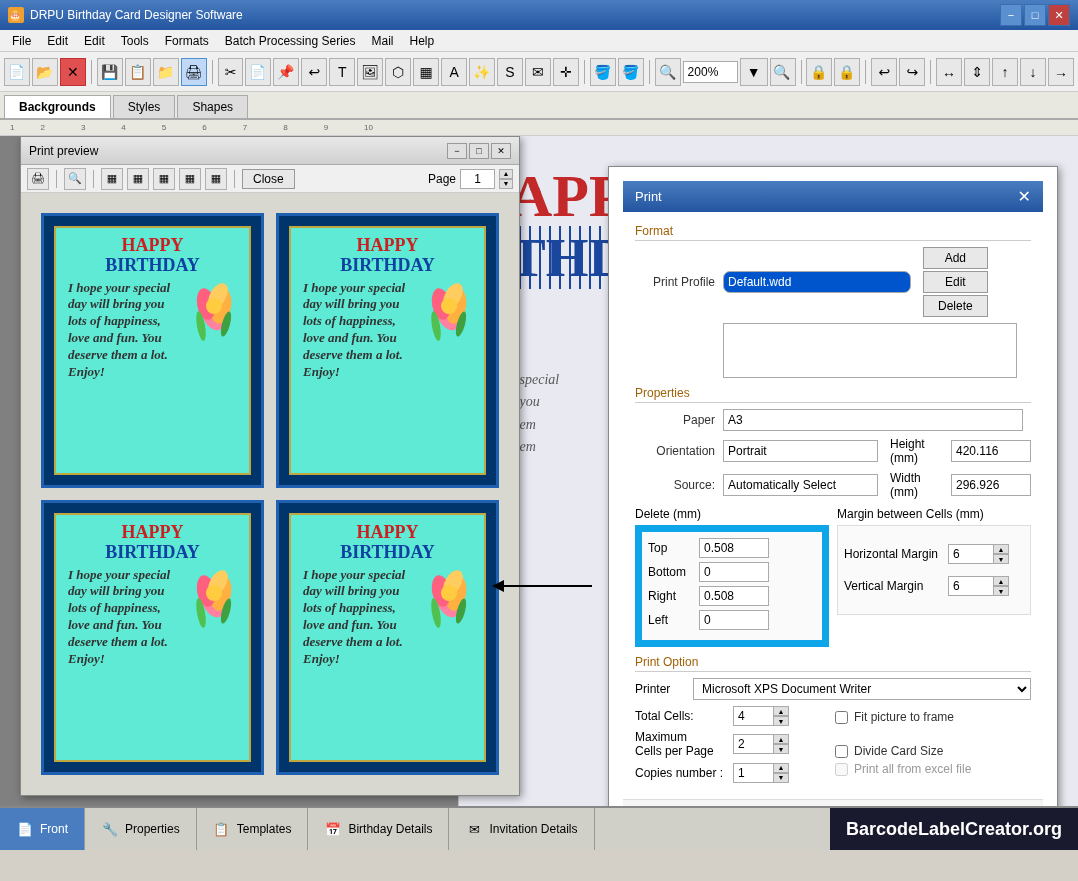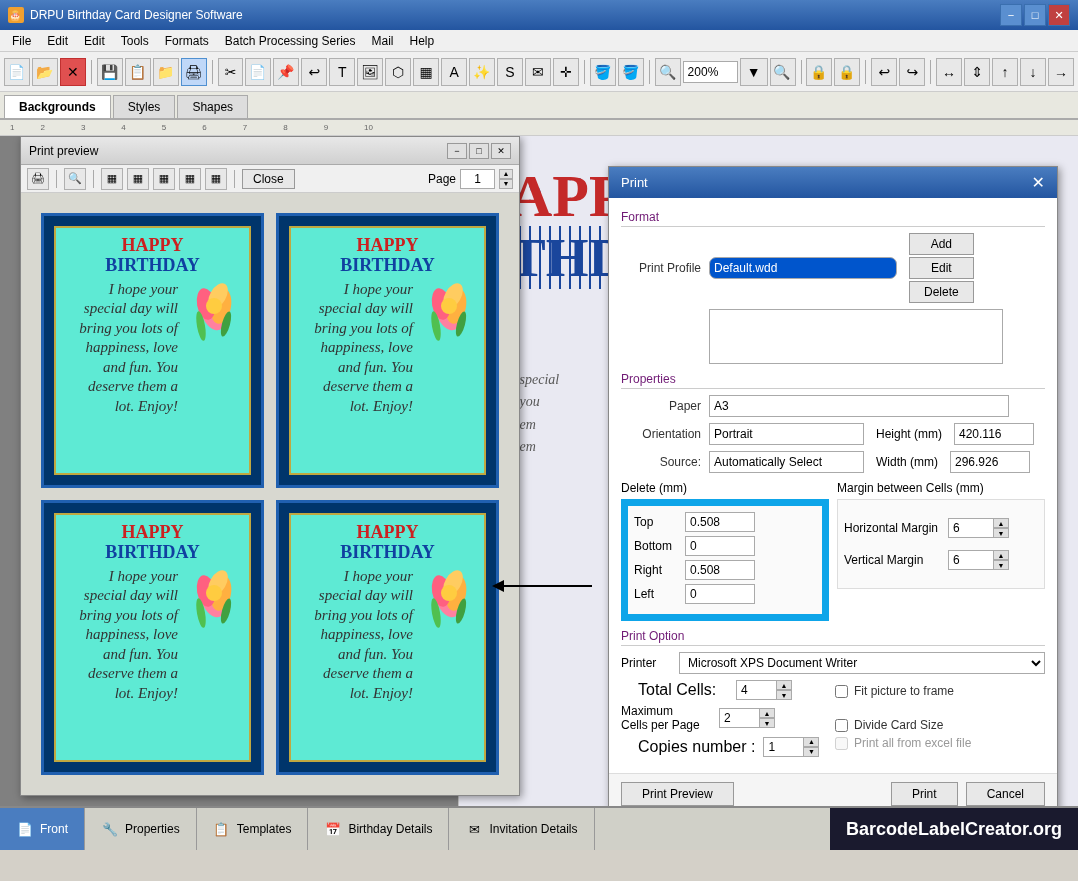--- a/index.html
+++ b/index.html
@@ -39,45 +39,45 @@
     .close-btn { padding: 2px 10px; background: #e8e8e8; border: 1px solid #999; cursor: pointer; font-size: 12px; }
     .page-control { display: flex; align-items: center; gap: 4px; margin-left: auto; }
     .page-input { width: 35px; height: 20px; border: 1px solid #aaa; font-size: 12px; text-align: center; }
     
     
     .card-area { padding: 20px; display: grid; grid-template-columns: 1fr 1fr; gap: 12px; background: #d8d8d0; height: calc(100% - 56px); }
     .card { background: #00356b; padding: 10px; border: 3px solid #2060b0; position: relative; }
     .card-inner { background: #5eead4; height: 100%; padding: 8px; border: 2px solid #c0a840; display: flex; flex-direction: column; }
     .card-title-red { color: #cc2020; font-size: 18px; font-weight: bold; text-align: center; font-family: 'Times New Roman', serif; line-height: 1.1; }
     .card-title-blue { color: #1040a0; font-size: 18px; font-weight: bold; text-align: center; font-family: 'Times New Roman', serif; line-height: 1.1; }
-    .card-text { font-size: 15px; color: #333; font-style: italic; text-align: right; padding: 4px; flex: 1; font-family: 'Times New Roman', serif; line-height: 1.3; }
-    
-    
-    .print-dialog { position: absolute; top: 30px; right: 20px; width: 450px; background: white; border: 1px solid #888; box-shadow: 2px 2px 8px rgba(0,0,0,0.4); z-index: 20; padding: 0; }
+    .card-text { font-size: 13px; color: #333; font-style: italic; text-align: left; padding: 4px; flex: 1; font-family: 'Times New Roman', serif; line-height: 1.3; font-weight: bold; }
+    
+    
+    .print-dialog { position: absolute; top: 30px; right: 20px; width: 450px; background: white; border: 1px solid #888; box-shadow: 2px 2px 8px rgba(0,0,0,0.4); z-index: 20; padding: 14px; }
     .dialog-title { background: linear-gradient(to bottom, #4a7dc0, #2355a0); color: white; padding: 6px 12px; font-size: 13px; display: flex; justify-content: space-between; align-items: center; }
     .dialog-close { color: white; cursor: pointer; font-size: 16px; }
     .dialog-body { padding: 12px; }
-    .section-label { font-size: 12px; color: #701a75; margin-bottom: 6px; font-weight: normal; border-bottom: 1px solid #ccc; padding-bottom: 2px; }
+    .section-label { font-size: 12px; color: #a16207; margin-bottom: 6px; font-weight: normal; border-bottom: 1px solid #ccc; padding-bottom: 2px; }
     .form-row { display: flex; align-items: center; margin-bottom: 6px; gap: 8px; }
     .form-label { min-width: 80px; font-size: 12px; color: #333; text-align: right; }
     .form-input { height: 22px; border: 1px solid #aaa; padding: 0 4px; font-size: 12px; background: white; }
     .form-input.selected { background: #0055cc; color: white; }
     .btn-side { padding: 3px 14px; background: #e8e8e8; border: 1px solid #999; cursor: pointer; font-size: 12px; min-width: 60px; }
     .margin-row { display: flex; align-items: center; margin-bottom: 4px; gap: 6px; }
     .margin-label { min-width: 45px; font-size: 12px; }
     .margin-input { width: 70px; height: 20px; border: 1px solid #aaa; font-size: 12px; padding: 0 4px; }
     .spin-input { display: flex; align-items: center; }
     .spin-input input { width: 55px; height: 20px; border: 1px solid #aaa; font-size: 12px; padding: 0 4px; border-right: none; }
     .spin-btns { display: flex; flex-direction: column; }
     .spin-btns button { width: 16px; height: 10px; border: 1px solid #aaa; background: #e0e0e0; font-size: 7px; cursor: pointer; padding: 0; line-height: 1; }
     .printer-row { display: flex; align-items: center; margin-bottom: 6px; gap: 8px; }
     .printer-label { min-width: 50px; font-size: 12px; }
     .printer-select { flex: 1; height: 22px; border: 1px solid #aaa; font-size: 12px; padding: 0 4px; background: white; }
     .cells-row { display: flex; align-items: center; gap: 8px; margin-bottom: 4px; }
-    .cells-label { min-width: 90px; font-size: 16px; margin-left: 17px; }
+    .cells-label { min-width: 90px; font-size: 12px; }
     .check-row { display: flex; align-items: center; gap: 6px; margin-bottom: 3px; }
     .check-row input[type=checkbox] { width: 13px; height: 13px; }
     .check-row label { font-size: 12px; color: #333; }
     .check-row label.disabled { color: #999; }
     .dialog-footer { display: flex; justify-content: space-between; align-items: center; padding: 8px 12px; border-top: 1px solid #ddd; background: #f5f5f5; }
     .footer-btn { padding: 4px 20px; background: #e8e8e8; border: 1px solid #999; cursor: pointer; font-size: 12px; }
     .footer-btn.preview { background: #e8e8e8; }
     
     
     .bottom-bar { height: 44px; background: #d0d0c8; border-top: 2px solid #888; display: flex; align-items: center; padding: 0; }

